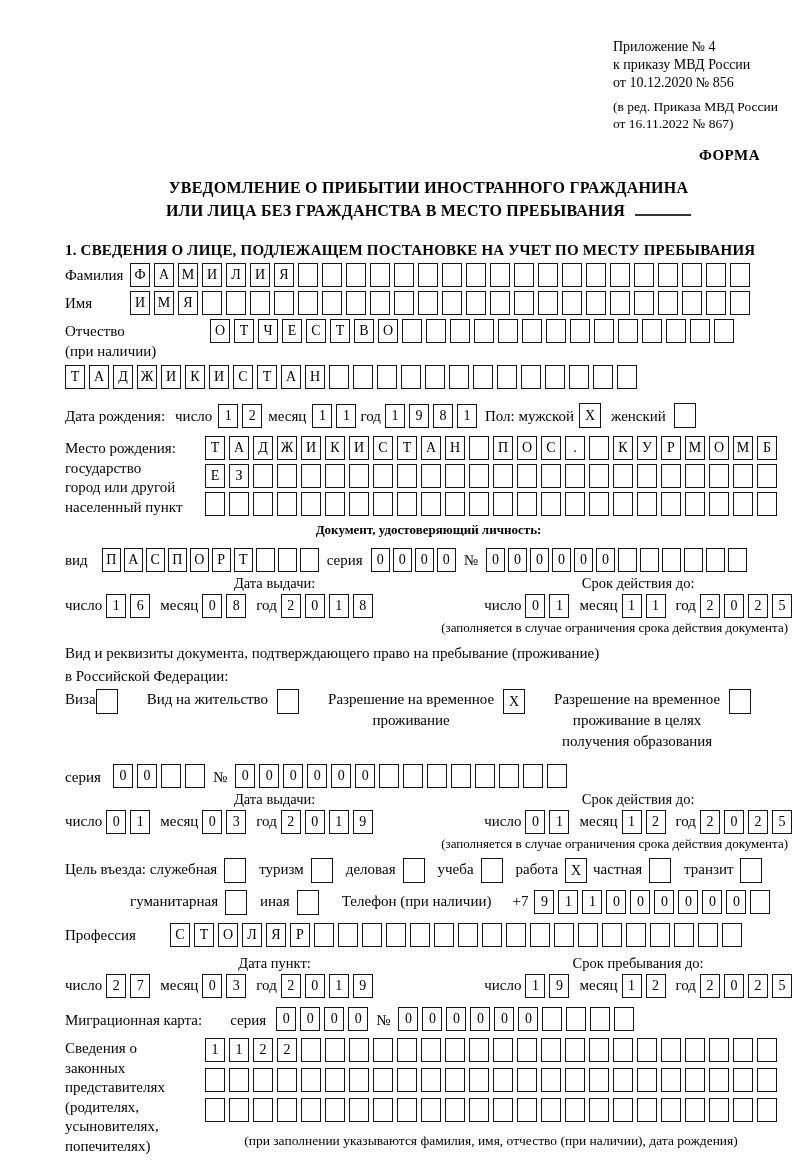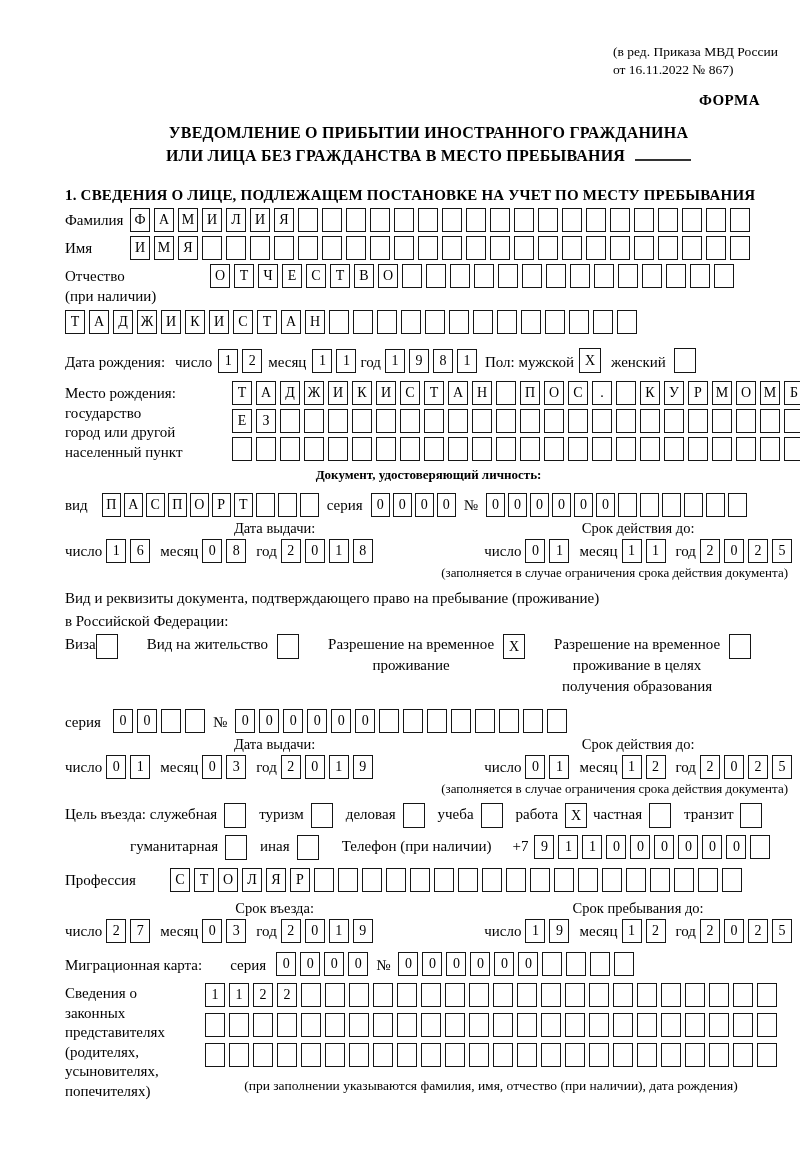--- a/index.html
+++ b/index.html
@@ -48,20 +48,23 @@
   .guard{display:flex;margin-top:5px;}
   .guard-rows{display:flex;flex-direction:column;gap:6px;padding-top:2px;}
   .gnote{font-size:13.5px;margin-top:5px;text-align:center;padding-left:130px;}
 </style>
 </head>
 <body>
 
 <div class="page">
 
   <div class="appendix">
+    <div class="pre">Приложение № 4
+к приказу МВД России
+от 10.12.2020 № 856</div>
     <div class="pre edition">(в ред. Приказа МВД России
 от 16.11.2022 № 867)</div>
   </div>
 
   <div class="forma">ФОРМА</div>
 
   <div class="title">
     <div>УВЕДОМЛЕНИЕ О ПРИБЫТИИ ИНОСТРАННОГО ГРАЖДАНИНА</div>
     <div><span>ИЛИ ЛИЦА БЕЗ ГРАЖДАНСТВА В МЕСТО ПРЕБЫВАНИЯ</span><span class="blank"></span></div>
   </div>
@@ -212,21 +215,21 @@
     <span class="lbl" style="margin:0 5px 0 8px;">Пол: мужской</span>
     <span class="cells chk">
         <span class="cell">X</span>
       </span>
     <span class="lbl" style="margin:0 8px 0 10px;">женский</span>
     <span class="cells chk">
         <span class="cell"></span>
       </span>
   </div>
 
-  <div class="frow" style="margin-top:8px;gap:27px;">
+  <div class="frow" style="margin-top:8px;">
     <div class="lbl w140 pre">Место рождения:
 государство
 город или другой
 населенный пункт</div>
     <div class="cellcol">
       <div class="cells">
           <span class="cell">Т</span>
           <span class="cell">А</span>
           <span class="cell">Д</span>
           <span class="cell">Ж</span>
@@ -591,21 +594,21 @@
         <span class="cell"></span>
         <span class="cell"></span>
         <span class="cell"></span>
         <span class="cell"></span>
         <span class="cell"></span>
       </div>
   </div>
 
   <div class="clusters" style="margin-top:8px;">
     <div class="cluster-left">
-      <div class="chead">Срок въезда:</div>
+      <div class="chead">Дата пункт:</div>
       <div class="crow">
         <span class="lbl">число</span>
         <span class="cells">
             <span class="cell">2</span>
             <span class="cell">7</span>
           </span>
           <span class="gap"></span>
         <span class="lbl">месяц</span>
         <span class="cells">
             <span class="cell">0</span>

